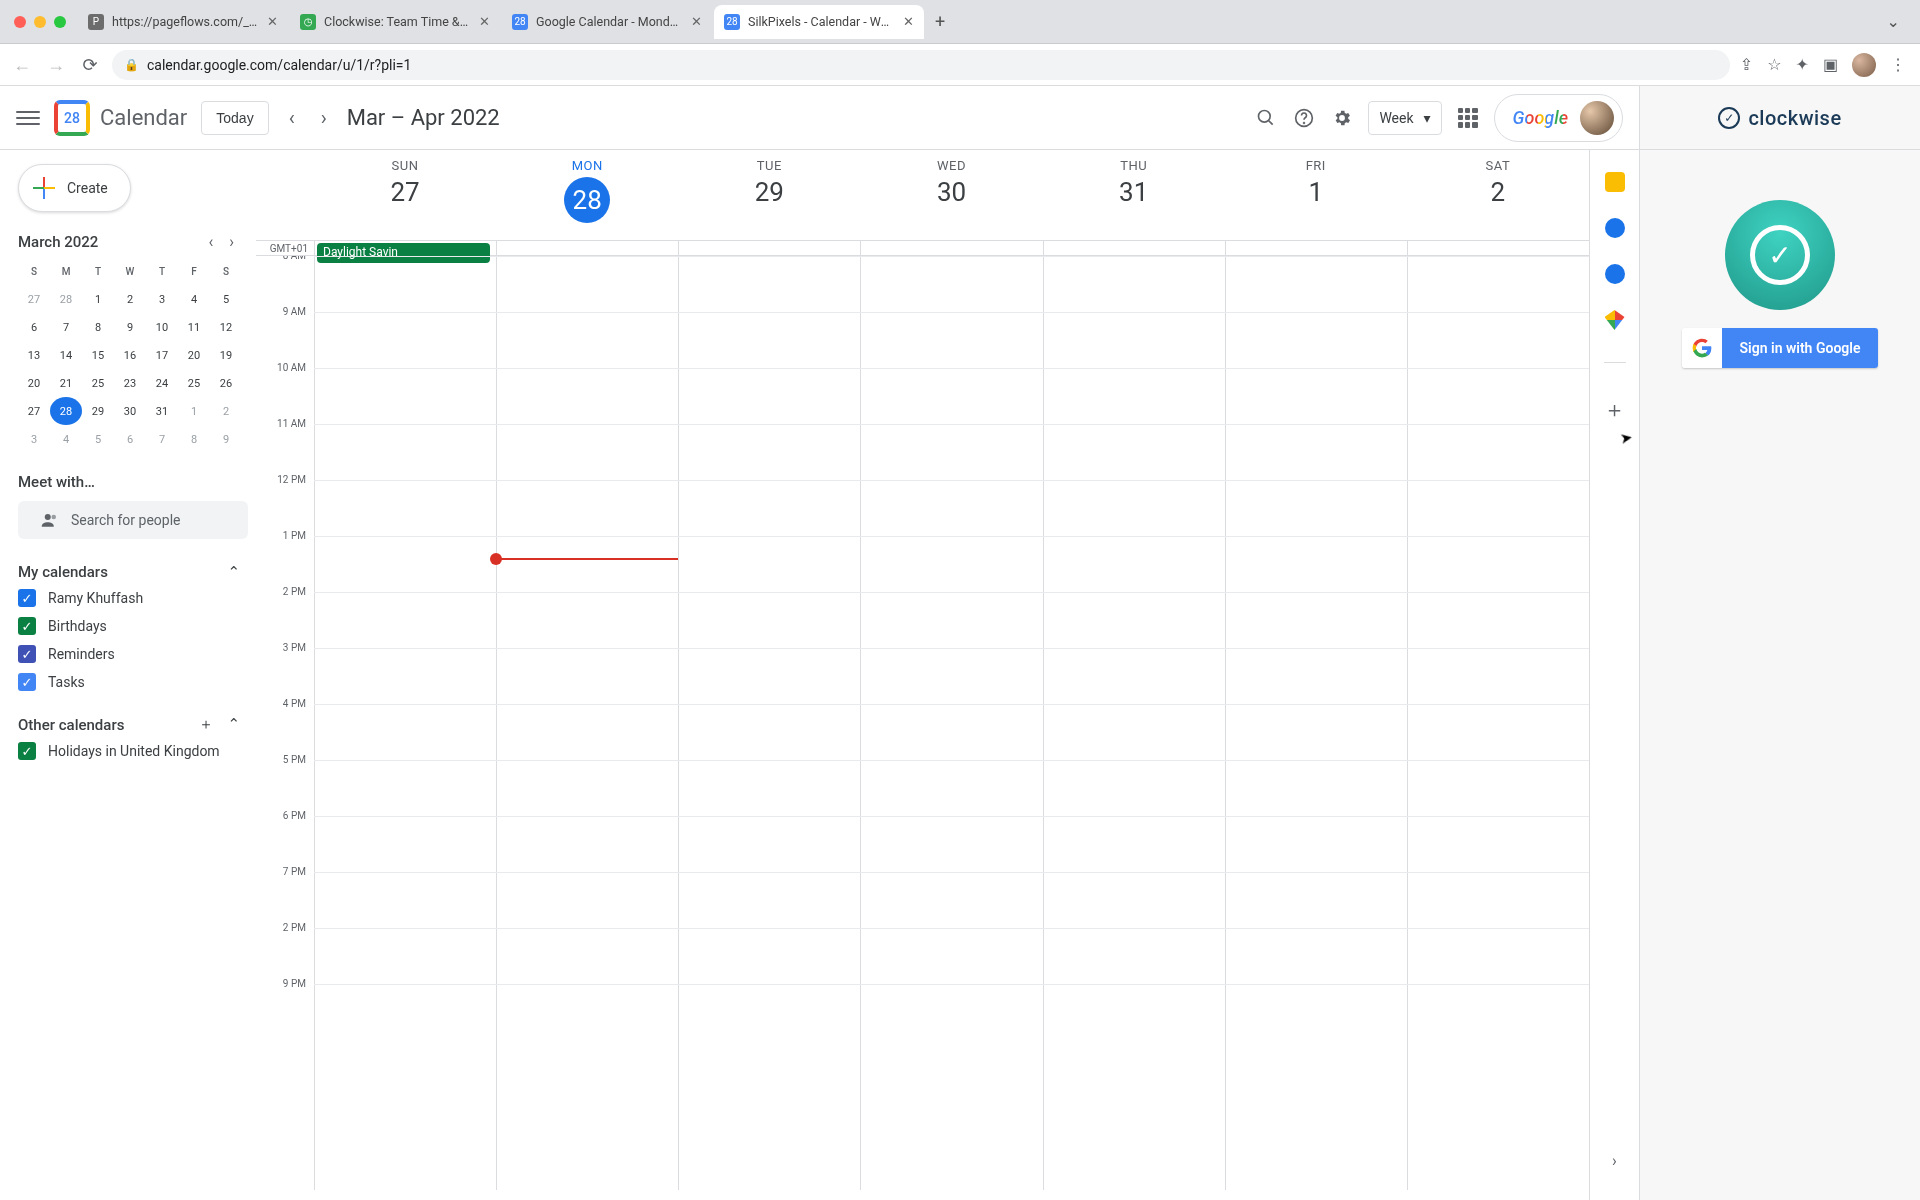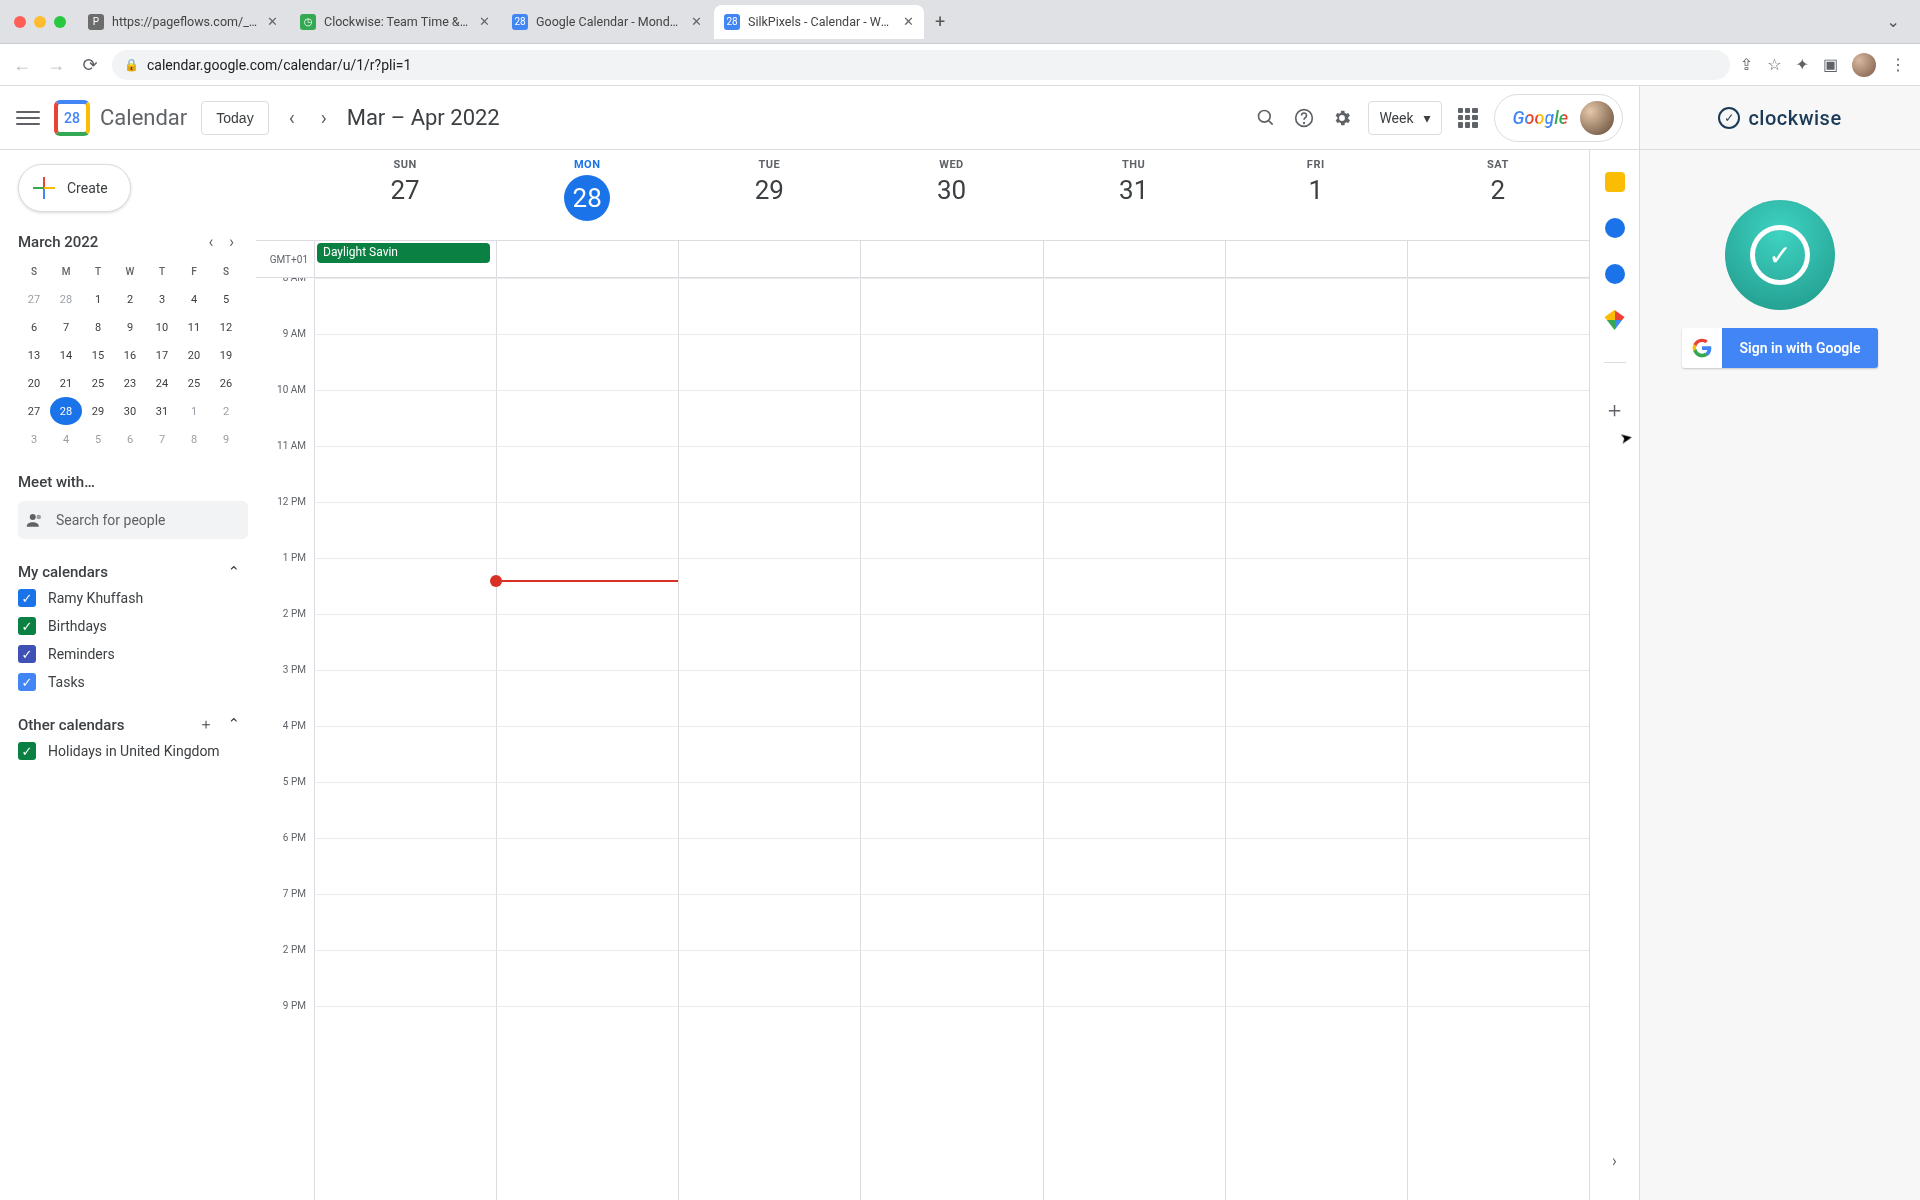--- a/index.html
+++ b/index.html
@@ -106,42 +106,42 @@
   .mini-grid{width:225px;}
   .mini-row{display:flex}
   .mini-cell{width:32px;height:28px;font-size:11px;color:var(--g-text);
     display:flex;align-items:center;justify-content:center;border-radius:50%}
   .mini-cell.dow{color:var(--g-text-light);font-size:10px;font-weight:500}
   .mini-cell.oth{color:#9aa0a6}
   .mini-cell.today{background:var(--g-blue);color:#fff}
 
   .meet-title{font-size:15px;font-weight:500;margin:20px 0 10px}
   .search-people{display:flex;align-items:center;gap:12px;background:#f1f3f4;
-    border-radius:6px;padding:10px 8px;color:var(--g-text-light);font-size:14px}
+    border-radius:6px;padding:10px 23px;color:var(--g-text-light);font-size:14px}
 
   .cal-section{margin-top:24px}
   .cal-sec-head{display:flex;align-items:center;justify-content:space-between;
     font-size:15px;font-weight:500;padding-right:8px}
   .cal-list{margin-top:8px;display:flex;flex-direction:column;gap:10px}
   .cal-item{display:flex;align-items:center;gap:12px;font-size:14px}
   .chk{width:18px;height:18px;border-radius:3px;display:flex;align-items:center;
     justify-content:center;color:#fff;font-size:13px}
 
   
   .weekwrap{flex:1;display:flex}
   .week{flex:1;overflow:hidden;position:relative}
   .dayheaders{display:flex;height:90px}
   .gutter{width:58px}
   .dayhead{flex:1;text-align:center;padding-top:8px}
-  .dayhead .dow{font-size:11px;color:var(--g-text-light);letter-spacing:.5px;font-weight:700}
+  .dayhead .dow{font-size:13px;color:var(--g-text-light);letter-spacing:.5px;font-weight:400}
   .dayhead .num{font-size:26px;margin-top:4px;color:var(--g-text)}
   .dayhead.today .dow{color:var(--g-blue)}
   .dayhead.today .num{display:inline-flex;width:46px;height:46px;border-radius:50%;
     background:var(--g-blue);color:#fff;align-items:center;justify-content:center}
-  .allday{height:38px;border-top:1px solid var(--g-border);
+  .allday{height:16px;border-top:1px solid var(--g-border);
     border-bottom:1px solid var(--g-border);display:flex}
   .allday .gutter{font-size:10px;color:var(--g-text-light);
     display:flex;align-items:center;justify-content:flex-end;padding-right:6px}
   .allday .slot{flex:1;border-left:1px solid var(--g-border);position:relative}
   .allday .chip{position:absolute;left:2px;right:6px;top:2px;height:20px;
     background:#0b8043;color:#fff;border-radius:4px;font-size:12px;
     padding:2px 6px;overflow:hidden;white-space:nowrap}
   .grid{position:relative;height:calc(100% - 116px);overflow-y:auto}
   .grid-inner{height:1400px;position:relative;display:flex}
   .hourcol{width:58px}

